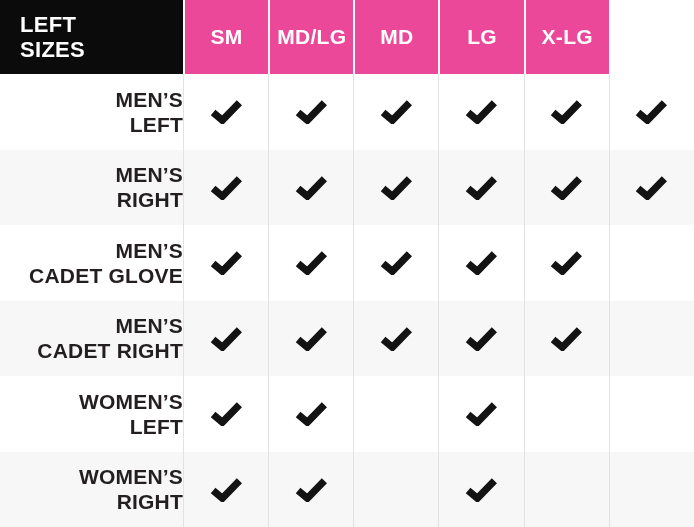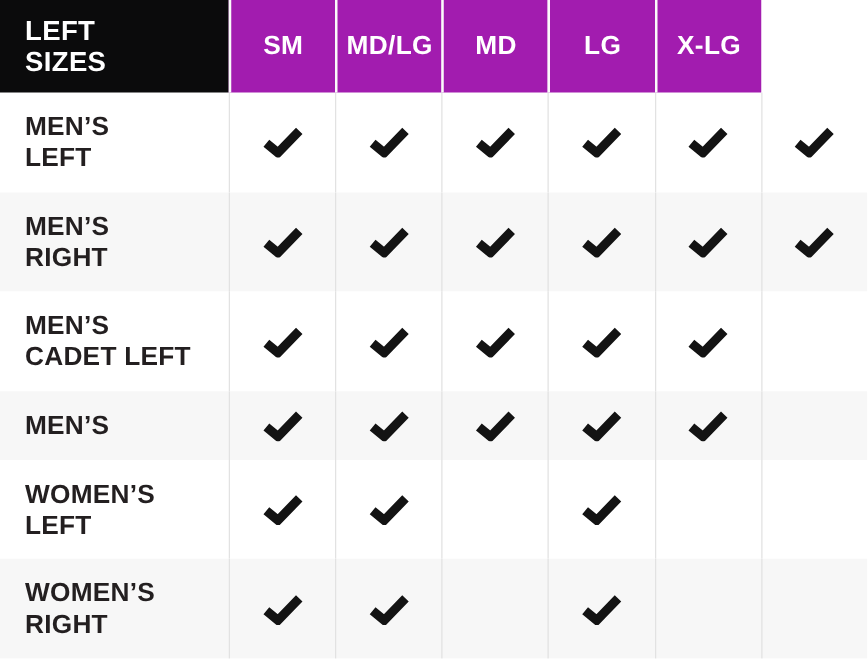--- a/index.html
+++ b/index.html
@@ -31,21 +31,21 @@
   .size-table > .body-row:nth-child(odd) { background: #f7f7f7; }
 
   .cell {
     display: flex;
     align-items: center;
     justify-content: center;
     box-sizing: border-box;
   }
 
   .head-cell {
-    background: #a21caf;
+    background: #ec4899;
     color: #ffffff;
     font-weight: 700;
     font-size: 21px;
     letter-spacing: 0.3px;
     border-left: 2px solid #fafafa;
     font-stretch: condensed;
   }
 
   .corner-cell {
     background: #0b0b0c;
@@ -57,21 +57,21 @@
     padding-left: 20px;
     font-weight: 700;
     font-size: 22px;
     line-height: 25px;
     letter-spacing: 0.3px;
     font-stretch: condensed;
   }
 
   .label-cell {
     flex-direction: column;
-    align-items: flex-start;
+    align-items: flex-end;
     justify-content: center;
     padding-left: 20px;
     color: #231f20;
     font-weight: 700;
     font-size: 21px;
     line-height: 25px;
     letter-spacing: 0.2px;
     font-stretch: condensed;
   }
 
@@ -180,21 +180,21 @@
       <div class="cell check-cell">
         <svg class="check" viewBox="0 0 32 24" aria-hidden="true">
           <path d="M3 13 L12 20.5 L28.5 3.5"></path>
         </svg>
       </div>
     </div>
 
   <div class="row body-row">
     <div class="cell label-cell">
       <span>MEN’S</span>
-      <span>CADET LEFT</span>
+      <span>CADET GLOVE</span>
     </div>
   <div class="cell check-cell">
         <svg class="check" viewBox="0 0 32 24" aria-hidden="true">
           <path d="M3 13 L12 20.5 L28.5 3.5"></path>
         </svg>
       </div>
       <div class="cell check-cell">
         <svg class="check" viewBox="0 0 32 24" aria-hidden="true">
           <path d="M3 13 L12 20.5 L28.5 3.5"></path>
         </svg>
@@ -213,20 +213,21 @@
         <svg class="check" viewBox="0 0 32 24" aria-hidden="true">
           <path d="M3 13 L12 20.5 L28.5 3.5"></path>
         </svg>
       </div>
       <div class="cell check-cell"></div>
     </div>
 
   <div class="row body-row">
     <div class="cell label-cell">
       <span>MEN’S</span>
+      <span>CADET RIGHT</span>
     </div>
   <div class="cell check-cell">
         <svg class="check" viewBox="0 0 32 24" aria-hidden="true">
           <path d="M3 13 L12 20.5 L28.5 3.5"></path>
         </svg>
       </div>
       <div class="cell check-cell">
         <svg class="check" viewBox="0 0 32 24" aria-hidden="true">
           <path d="M3 13 L12 20.5 L28.5 3.5"></path>
         </svg>

